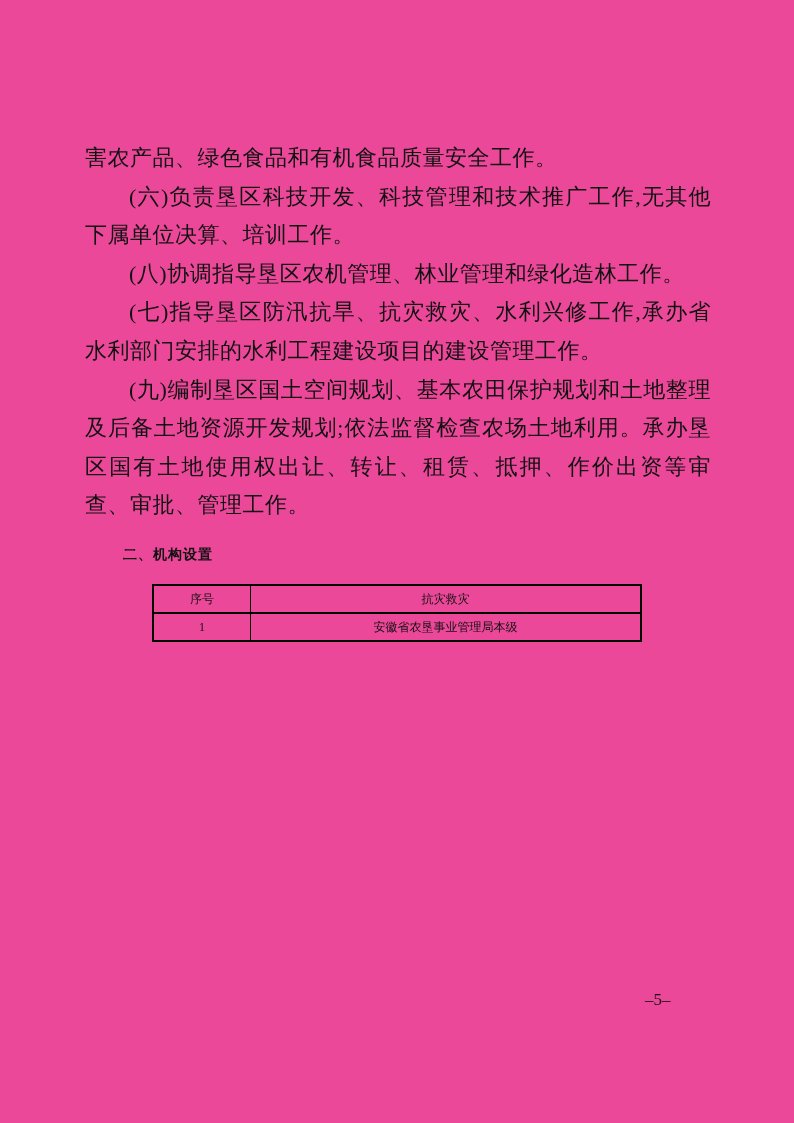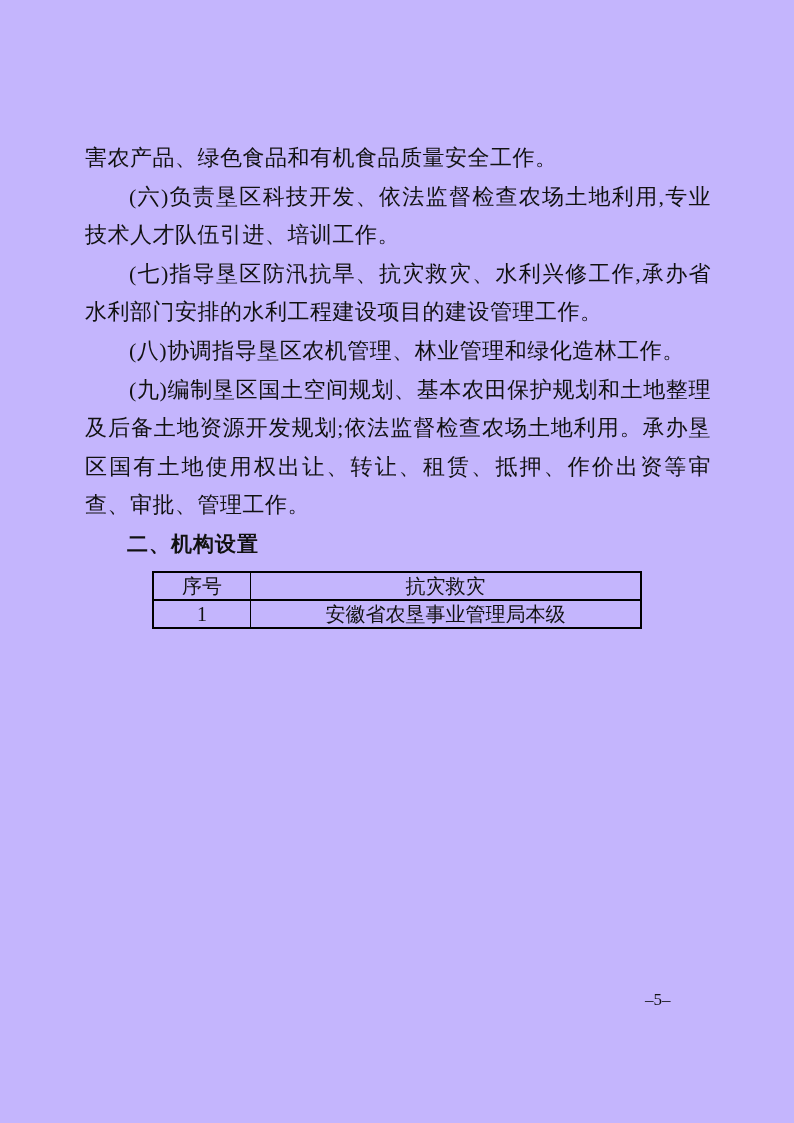--- a/index.html
+++ b/index.html
@@ -13,64 +13,64 @@
     position: relative;
     overflow: hidden;
     font-family: "Liberation Serif", "DejaVu Serif", serif;
     color: #111111;
   }
   .page {
     position: absolute;
     top: 0; left: 0;
     width: 794px;
     height: 1123px;
-    background: #c4b5fd;
+    background: #ec4899;
   }
   .content {
     position: absolute;
     top: 139px;
     left: 85px;
     width: 626px;
   }
   .body-par {
     margin: 0;
     font-size: 22px;
     line-height: 38.6px;
     text-align: justify;
     text-align-last: left;
     font-family: "Liberation Serif", "DejaVu Serif", serif;
     letter-spacing: 0.5px;
   }
   .indent {
     text-indent: 2em;
   }
   .section-heading {
-    margin: 0;
-    font-size: 21px;
+    margin: 10px;
+    font-size: 14px;
     line-height: 38.6px;
     font-weight: bold;
     text-indent: 2em;
     font-family: "Liberation Sans", "DejaVu Sans", sans-serif;
     letter-spacing: 1px;
   }
   .unit-table {
     margin: 7px 0 0 67px;
     width: 485px;
     border-collapse: collapse;
     border: 2px solid #000000;
     table-layout: fixed;
     font-family: "Liberation Serif", "DejaVu Serif", serif;
   }
   .unit-table th, .unit-table td {
     border: 1px solid #000000;
     height: 26px;
     padding: 0;
     text-align: center;
     vertical-align: middle;
-    font-size: 20px;
+    font-size: 12px;
     font-weight: normal;
     line-height: 26px;
   }
   .unit-table thead th {
     border-bottom: 2px solid #000000;
   }
   .unit-table .col-seq { width: 96px; }
   .unit-table .col-name { width: 389px; }
   .page-footer {
     position: absolute;
@@ -83,25 +83,25 @@
   }
 </style>
 </head>
 <body>
 
 <div class="page">
   <div class="content">
 
     <p class="body-par">害农产品、绿色食品和有机食品质量安全工作。</p>
 
-    <p class="body-par indent">(六)负责垦区科技开发、依法监督检查农场土地利用,专业技术人才队伍引进、培训工作。</p>
+    <p class="body-par indent">(六)负责垦区科技开发、科技管理和技术推广工作,无其他下属单位决算、培训工作。</p>
+
+    <p class="body-par indent">(八)协调指导垦区农机管理、林业管理和绿化造林工作。</p>
 
     <p class="body-par indent">(七)指导垦区防汛抗旱、抗灾救灾、水利兴修工作,承办省水利部门安排的水利工程建设项目的建设管理工作。</p>
-
-    <p class="body-par indent">(八)协调指导垦区农机管理、林业管理和绿化造林工作。</p>
 
     <p class="body-par indent">(九)编制垦区国土空间规划、基本农田保护规划和土地整理及后备土地资源开发规划;依法监督检查农场土地利用。承办垦区国有土地使用权出让、转让、租赁、抵押、作价出资等审查、审批、管理工作。</p>
 
 
 
     <h2 class="section-heading">二、机构设置</h2>
 
 
     <table class="unit-table">
       <thead>

